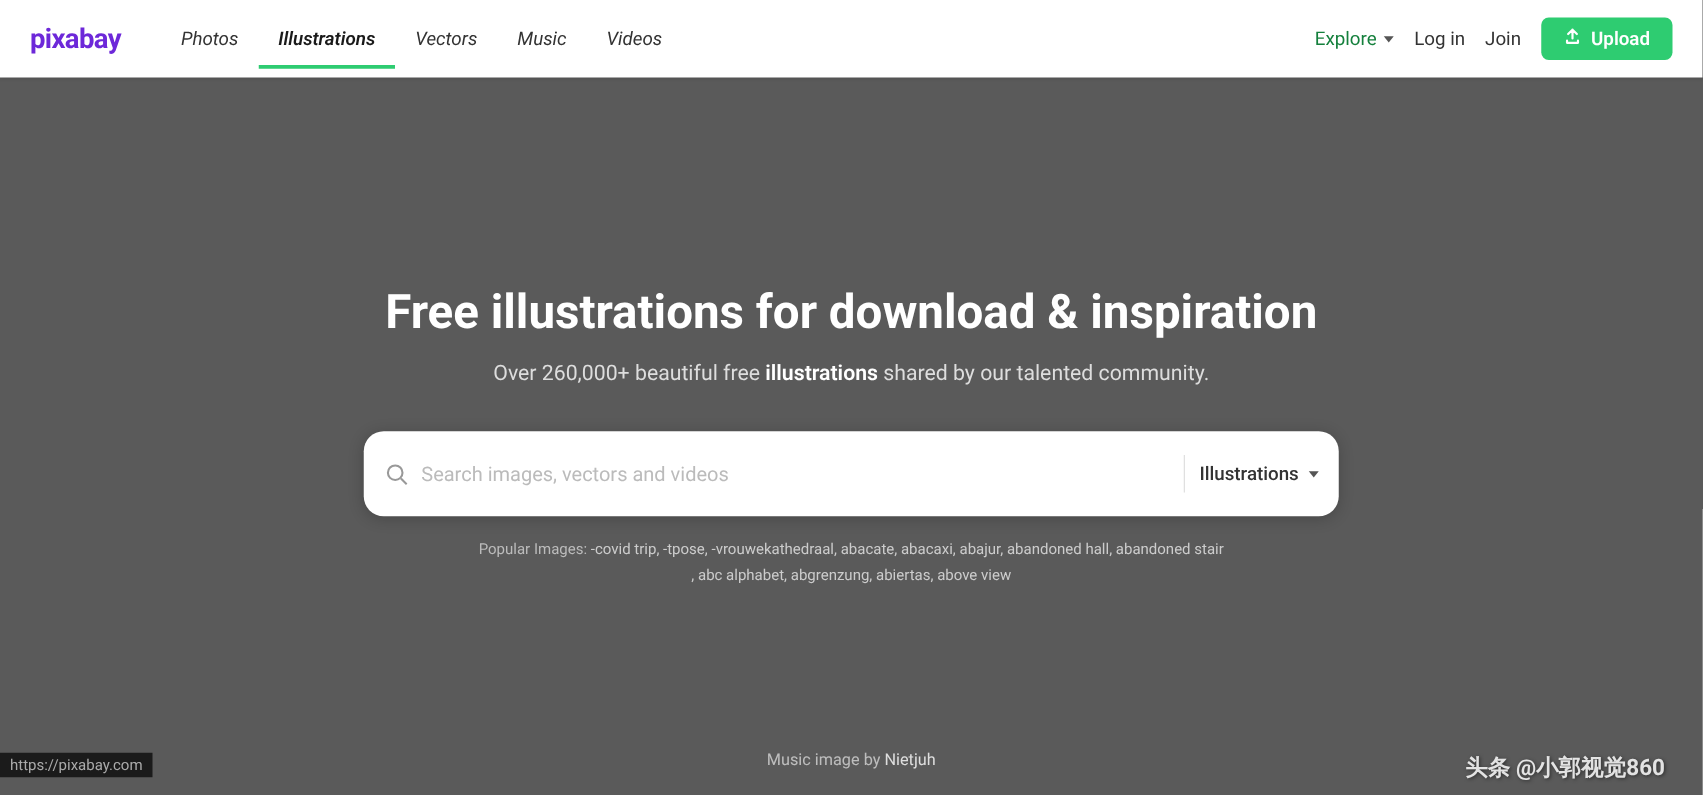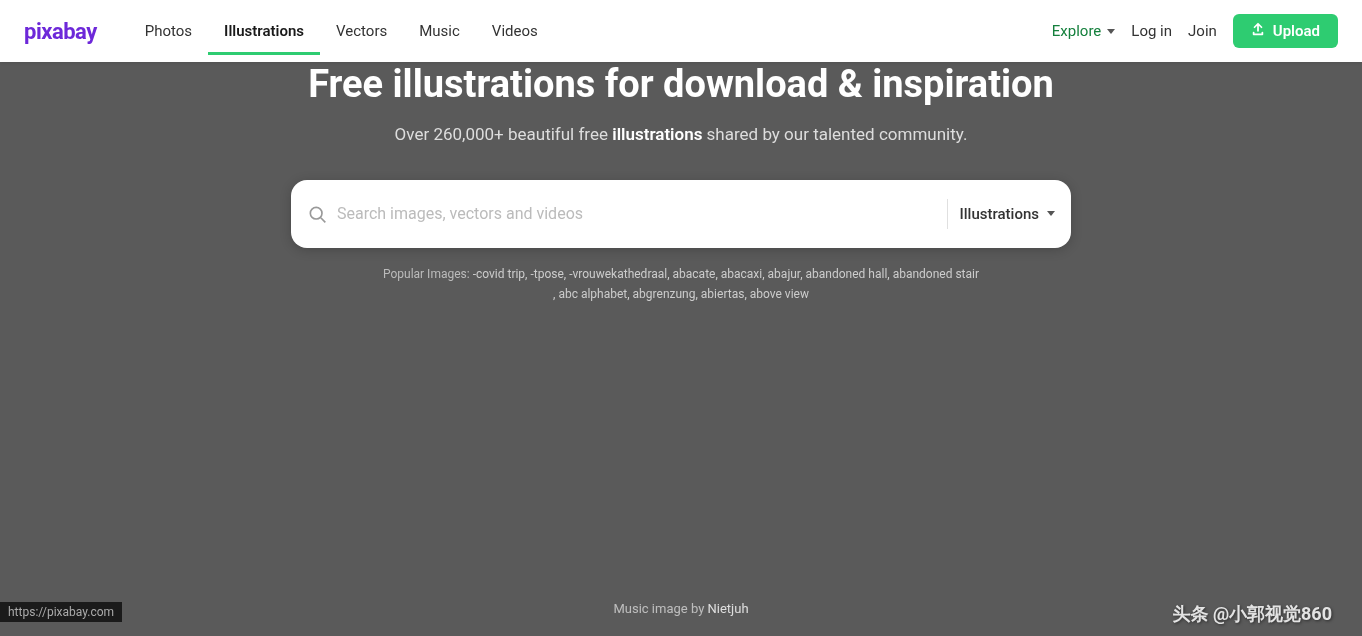--- a/index.html
+++ b/index.html
@@ -38,20 +38,21 @@
     .nav-link {
       padding: 20px 16px;
       font-size: 15px;
       color: #333;
       text-decoration: none;
       cursor: pointer;
       position: relative;
       height: 48px;
       display: flex;
       align-items: center;
+      font-style: italic;
     }
     .nav-link.active {
       font-weight: 600;
       color: #1a1a1a;
     }
     .nav-link.active::after {
       content: '';
       position: absolute;
       bottom: 0;
       left: 0; right: 0;
@@ -112,20 +113,21 @@
 
     
     .hero {
       width: 100%;
       min-height: 636px;
       background: #555;
       background: linear-gradient(135deg, #555 0%, #444 100%);
       display: flex;
       flex-direction: column;
       align-items: center;
+      justify-content: center;
       padding-top: 62px;
       position: relative;
       overflow: hidden;
     }
     .hero-bg {
       position: absolute;
       inset: 0;
       background: #5a5a5a;
     }
     .hero-content {

